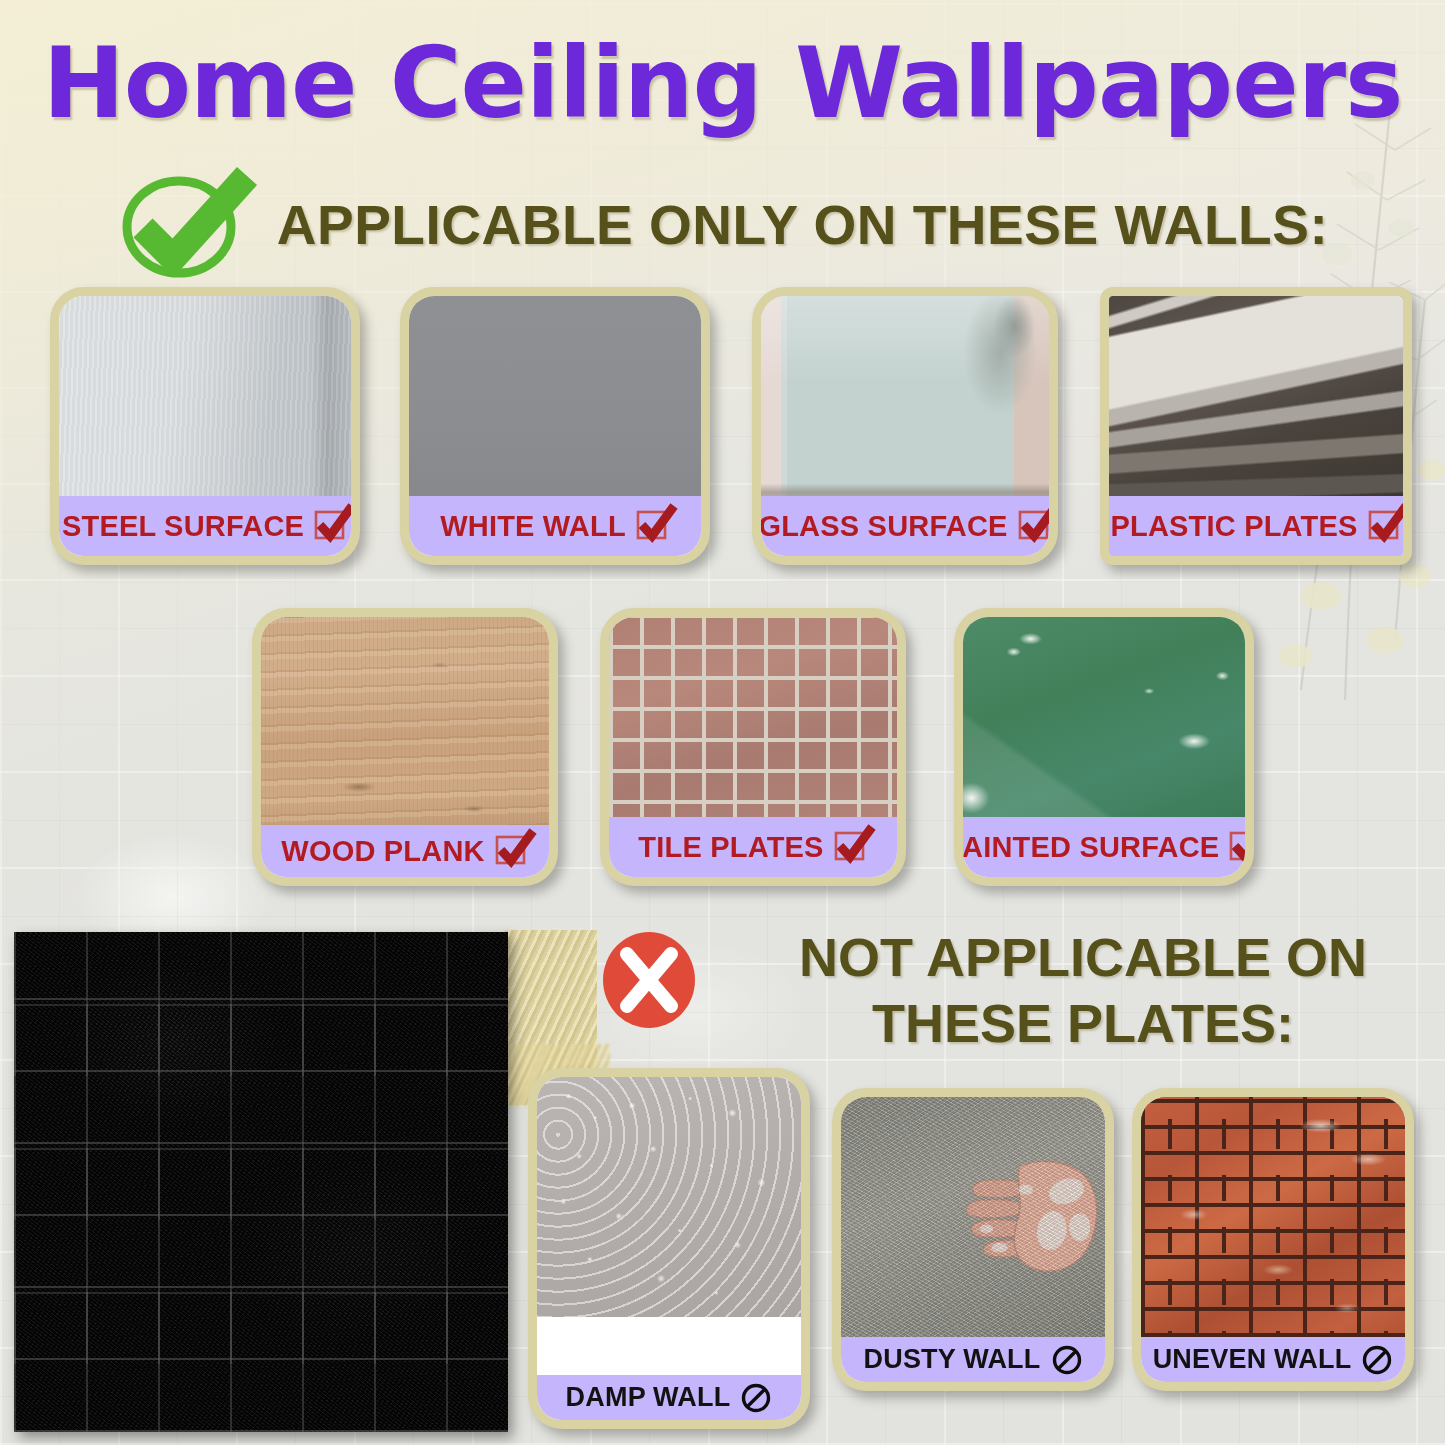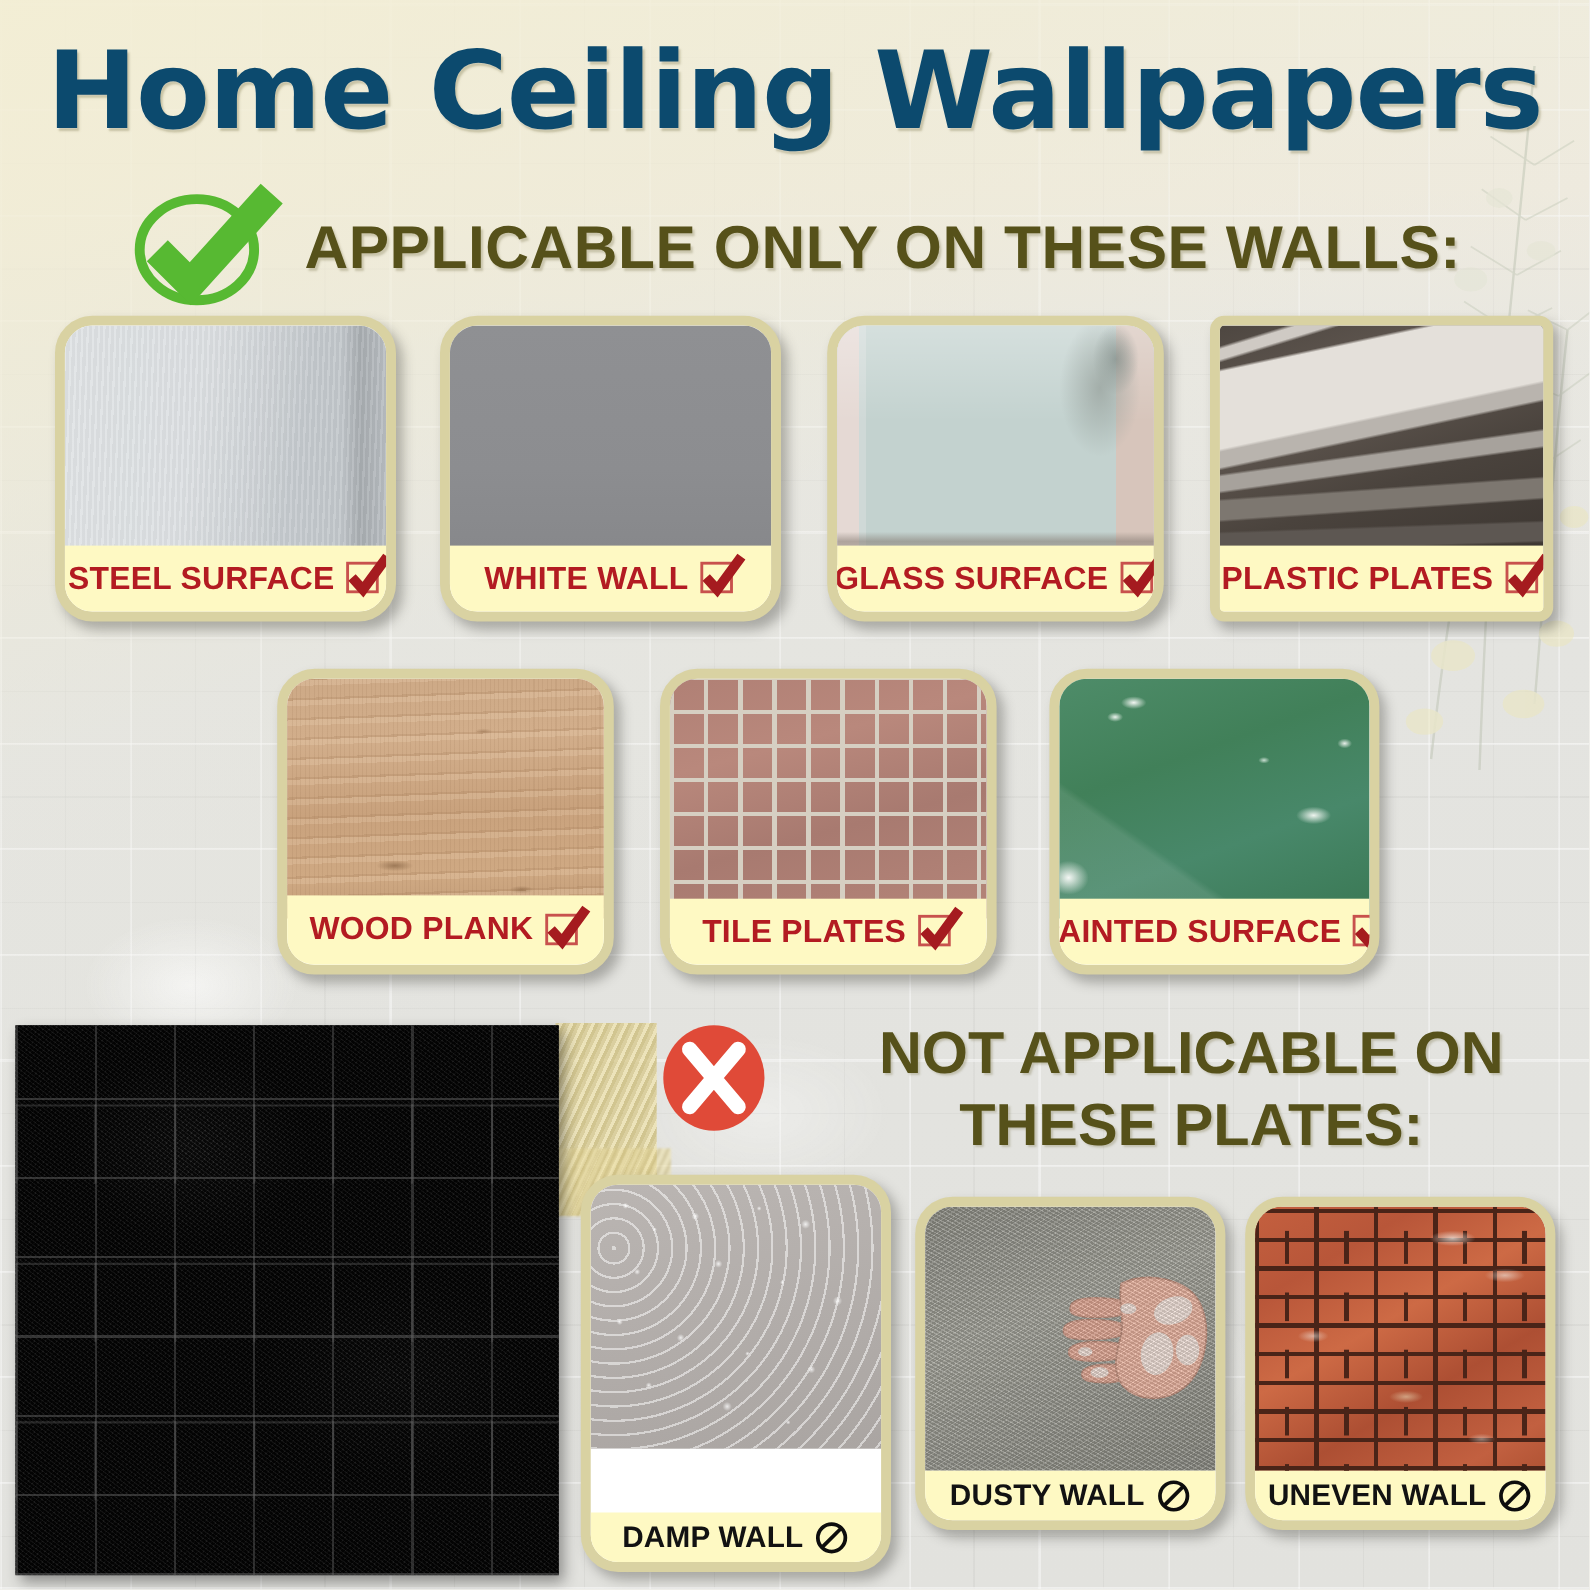--- a/index.html
+++ b/index.html
@@ -79,21 +79,21 @@
   
   .title {
     position: absolute;
     left: 0; top: 26px;
     width: 1445px;
     text-align: center;
     font-family: "DejaVu Sans", sans-serif;
     font-weight: 700;
     font-size: 98px;
     letter-spacing: -1px;
-    color: #0c4a6e;
+    color: #6d28d9;
     text-shadow: 2px 3px 2px rgba(120,115,70,.35), 0 1px 0 rgba(255,255,255,.6);
     white-space: nowrap;
   }
 
   .sub-row {
     position: absolute;
     left: 0; top: 170px;
     width: 1445px;
     display: flex;
     align-items: center;
@@ -126,21 +126,21 @@
     box-shadow: 6px 7px 11px rgba(60,60,55,.35);
   }
   .card .photo {
     position: absolute;
     left: 0; right: 0; top: 0;
     overflow: hidden;
   }
   .card .strip {
     position: absolute;
     left: 0; right: 0; bottom: 0;
-    background: #fef9c3;
+    background: #c4b5fd;
     display: flex;
     align-items: center;
     justify-content: center;
     gap: 10px;
     padding: 0 10px;
   }
   .strip .lab {
     font-family: "Liberation Sans", sans-serif;
     font-weight: 700;
     white-space: nowrap;
@@ -465,21 +465,21 @@
         <svg viewBox="0 0 46 46" xmlns="http://www.w3.org/2000/svg">
           <rect x="6" y="13" width="27" height="26" fill="none" stroke="#c8514d" stroke-width="2.6"></rect>
           <path d="M10 26 L20 37 L42 7" fill="none" stroke="#a51b1f" stroke-width="9" stroke-linecap="butt" stroke-linejoin="miter"></path>
         </svg>
       </span>
     </div>
   </div>
 
   <div class="card yes" style="left:252px; top:608px; width:306px; height:278px;">
     <div class="photo tx-wood" style="height:218px;"></div>
-    <div class="strip" style="height:63px;">
+    <div class="strip" style="height:52px;">
       <span class="lab">WOOD PLANK</span>
       <span class="tick-box">
         <svg viewBox="0 0 46 46" xmlns="http://www.w3.org/2000/svg">
           <rect x="6" y="13" width="27" height="26" fill="none" stroke="#c8514d" stroke-width="2.6"></rect>
           <path d="M10 26 L20 37 L42 7" fill="none" stroke="#a51b1f" stroke-width="9" stroke-linecap="butt" stroke-linejoin="miter"></path>
         </svg>
       </span>
     </div>
   </div>
 

